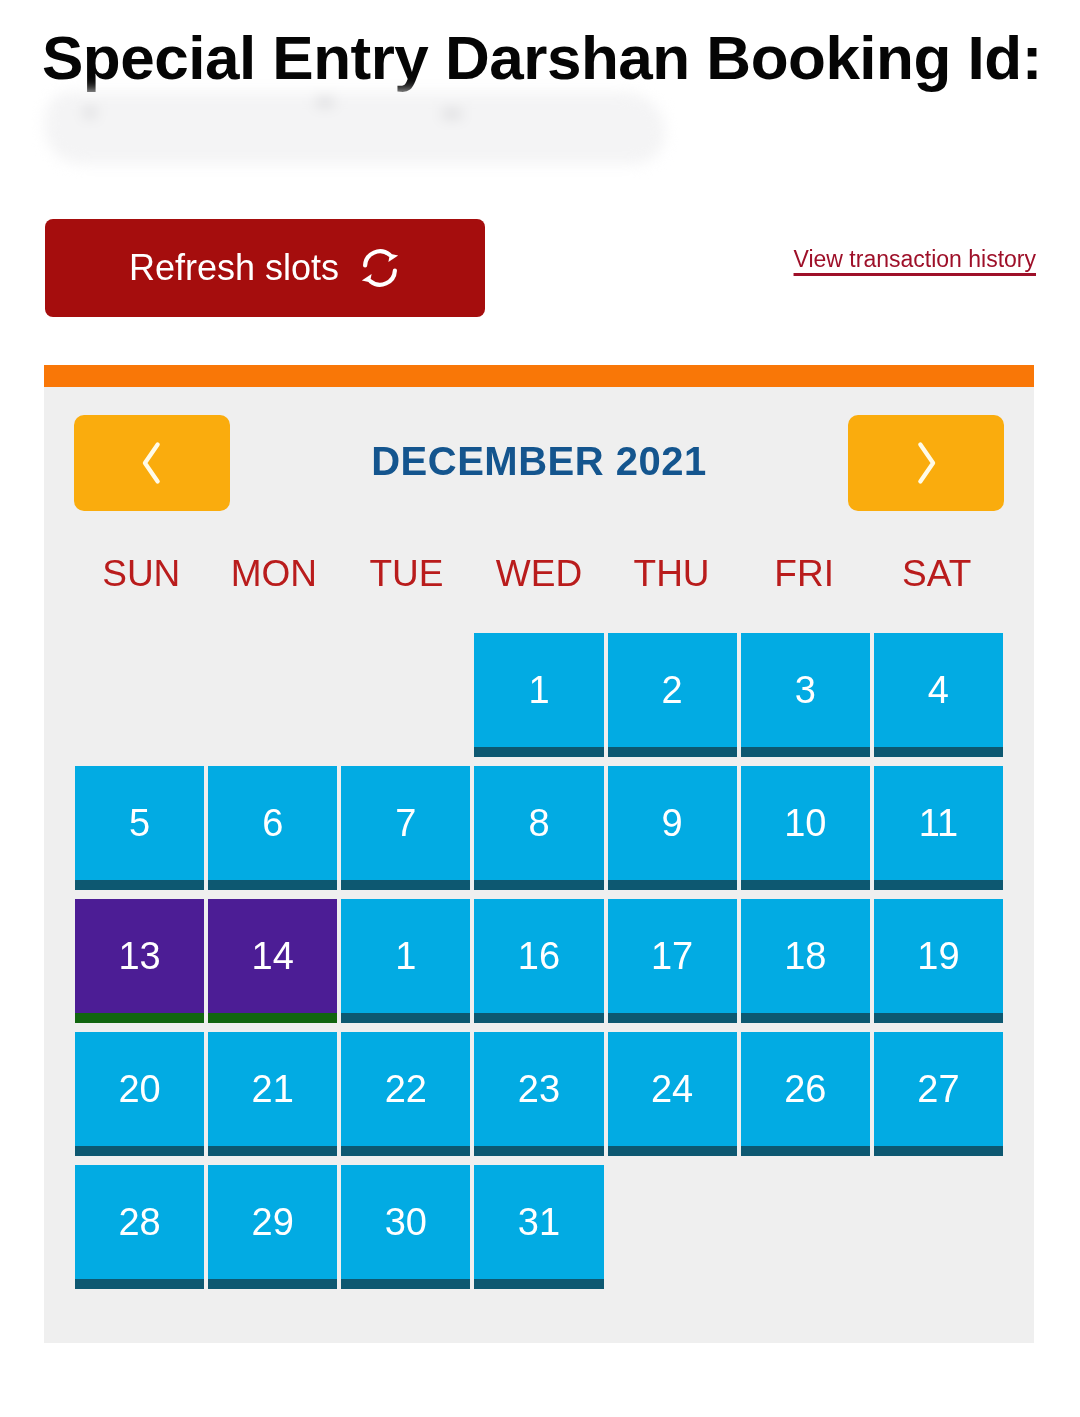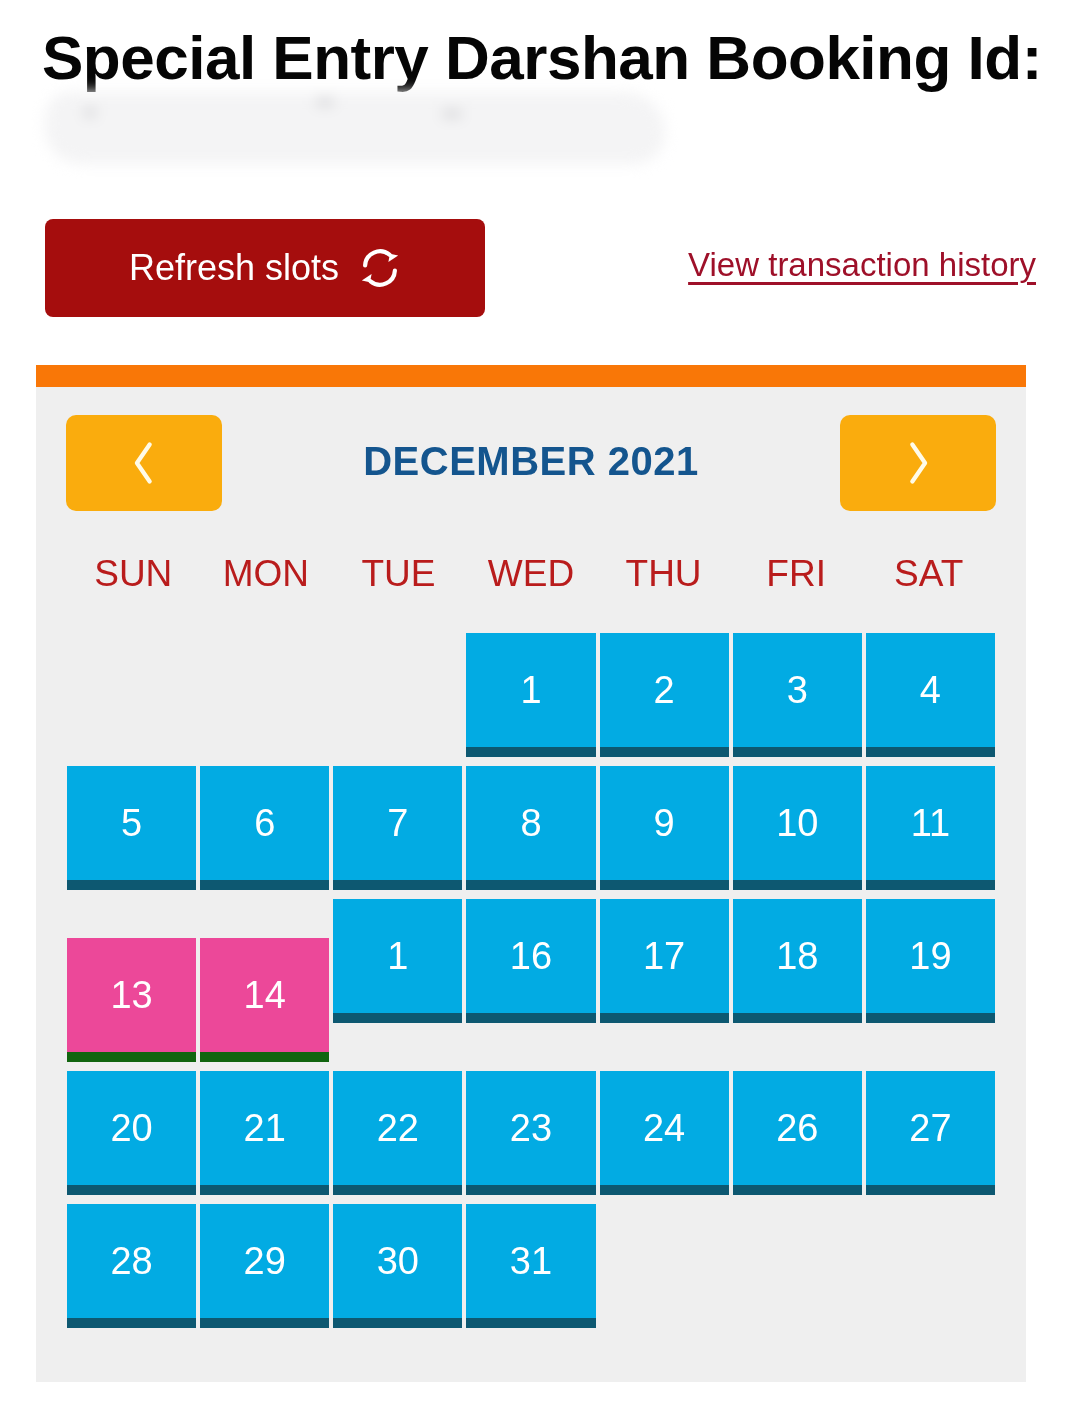--- a/index.html
+++ b/index.html
@@ -72,33 +72,33 @@
   .refresh-icon {
     width: 42px;
     height: 42px;
     display: block;
   }
 
   .history-link {
     position: absolute;
     right: 44px;
     top: 246px;
-    font-size: 33px;
+    font-size: 23px;
     color: #9e1029;
     text-decoration: underline;
     text-underline-offset: 6px;
     text-decoration-thickness: 3px;
     cursor: pointer;
     white-space: nowrap;
   }
 
   
   .calendar-panel {
     position: absolute;
-    left: 36px;
+    left: 44px;
     top: 365px;
     width: 990px;
     background: #efefef;
     padding-bottom: 54px;
   }
   .calendar-topbar {
     height: 22px;
     background: #f97707;
     width: 100%;
   }
@@ -169,23 +169,22 @@
     color: #ffffff;
     cursor: pointer;
     box-sizing: border-box;
     user-select: none;
   }
   .day-cell.blue {
     background: #02abe3;
     border-bottom: 10px solid #0d5871;
   }
   .day-cell.green {
-    background: #ec4899;
+    background: #4c1d95;
     border-bottom: 10px solid #11650f;
-    margin-top: 39px;
   }
   .day-cell.empty {
     background: transparent;
     border-bottom: none;
     cursor: default;
   }
 </style>
 </head>
 <body>
 

